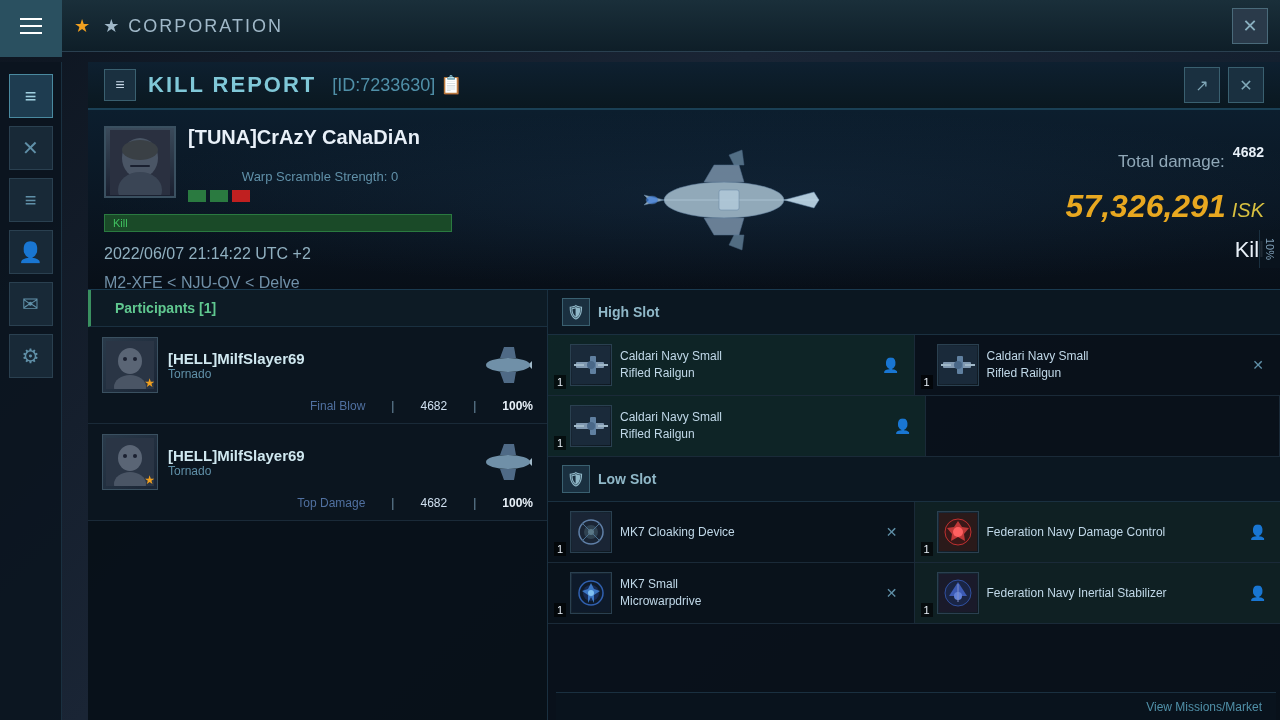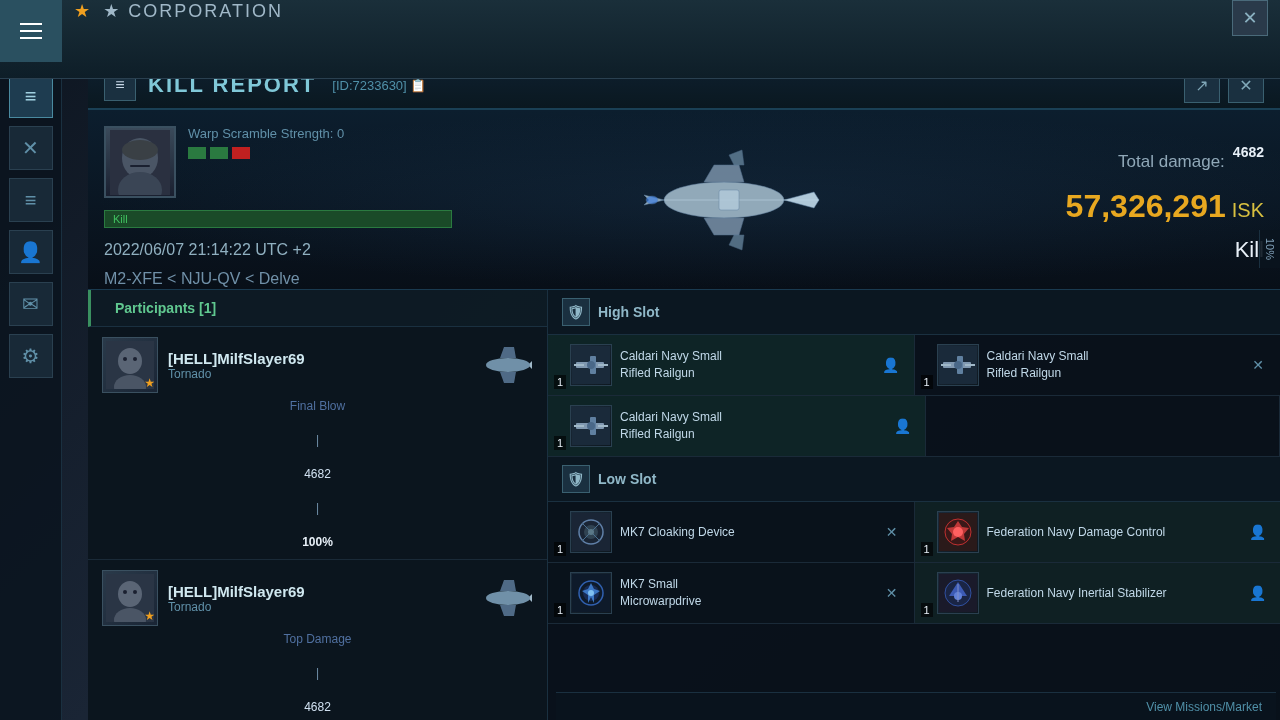--- a/index.html
+++ b/index.html
@@ -18,24 +18,25 @@
       position: absolute;
       inset: 0;
       background: linear-gradient(135deg, #0d1520 0%, #1a2535 40%, #0d1a28 100%);
       z-index: 0;
     }
 
     
     .top-bar {
       position: absolute;
       top: 0; left: 0; right: 0;
-      height: 79px;
+      height: 52px;
       background: linear-gradient(180deg, #1a2f3a 0%, #0e1e28 100%);
       border-bottom: 1px solid #2a4050;
       display: flex;
+      align-items: center;
       z-index: 10;
     }
     .top-bar-menu {
       width: 62px;
       height: 62px;
       background: #2a5060;
       display: flex;
       align-items: center;
       justify-content: center;
       cursor: pointer;
@@ -144,21 +145,21 @@
     }
     .kr-title {
       color: #80c8d8;
       font-size: 22px;
       font-weight: bold;
       letter-spacing: 2px;
       text-transform: uppercase;
     }
     .kr-id {
       color: #5090a8;
-      font-size: 13px;
+      font-size: 18px;
       margin-left: 4px;
     }
     .kr-actions {
       margin-left: auto;
       display: flex;
       gap: 8px;
     }
     .kr-btn {
       width: 36px;
       height: 36px;
@@ -224,21 +225,22 @@
       flex: 1;
     }
     .pilot-name {
       color: #e8f0f8;
       font-size: 20px;
       font-weight: bold;
     }
     .pilot-meta {
       color: #6090a8;
       font-size: 13px;
-      margin-top: 0;
+      margin-top: 20px;
+      text-align: center;
     }
     .pilot-status-bar {
       display: flex;
       gap: 4px;
       margin-top: 6px;
       align-items: center;
     }
     .status-block {
       width: 18px;
       height: 12px;
@@ -399,27 +401,26 @@
     .participant-ship-icon {
       float: right;
       width: 50px;
       height: 50px;
       display: flex;
       align-items: center;
       justify-content: center;
     }
     .participant-stats {
       display: flex;
-      gap: 20px;
+      gap: 26px;
       align-items: center;
       justify-content: flex-end;
       margin-top: 6px;
       color: #7090a8;
       font-size: 12px;
-      flex-direction: column;
     }
     .participant-stats .label {
       color: #5070a0;
     }
     .participant-stats .dmg {
       color: #d0e0f0;
     }
     .participant-stats .pct {
       color: #e8f0f8;
       font-weight: bold;
@@ -625,20 +626,21 @@
               <ellipse cx="30" cy="28" rx="18" ry="20" fill="#4a5565"></ellipse>
               <ellipse cx="30" cy="60" rx="22" ry="18" fill="#3a4555"></ellipse>
               <circle cx="22" cy="25" r="3" fill="#1a2030"></circle>
               <circle cx="38" cy="25" r="3" fill="#1a2030"></circle>
               <rect x="20" y="35" width="20" height="2" fill="#1a2030" rx="1"></rect>
               <ellipse cx="30" cy="20" rx="18" ry="10" fill="#3a4045"></ellipse>
             </svg>
           </div>
         </div>
         <div class="pilot-info">
+          <div class="pilot-name">[TUNA]CrAzY CaNaDiAn</div>
           <div class="pilot-meta">Warp Scramble Strength: 0</div>
           <div class="pilot-status-bar">
             <div class="status-block"></div>
             <div class="status-block"></div>
             <div class="status-block red"></div>
           </div>
         </div>
       </div>
       <div class="kill-badge">Kill</div>
       <div class="kill-details">
@@ -673,21 +675,21 @@
           </g>
         </svg>
       </div>
     </div>
 
     <div class="stats-section">
       <div style="display:flex;justify-content:flex-end;gap:8px;margin-top:8px;">
         <div class="total-damage-label">Total damage:</div>
         <div class="total-damage-value">4682</div>
       </div>
-      <div style="display:flex;align-items:baseline;justify-content:flex-end;margin-top:4px;">
+      <div style="display:flex;align-items:baseline;justify-content:flex-end;margin-top:4px;font-style:italic;">
         <div class="isk-value">57,326,291</div>
         <div class="isk-label">ISK</div>
       </div>
       <div class="kill-label-big">Kill</div>
     </div>
   </div>
 
   <div class="content-area">
 
     <div class="participants-panel">

